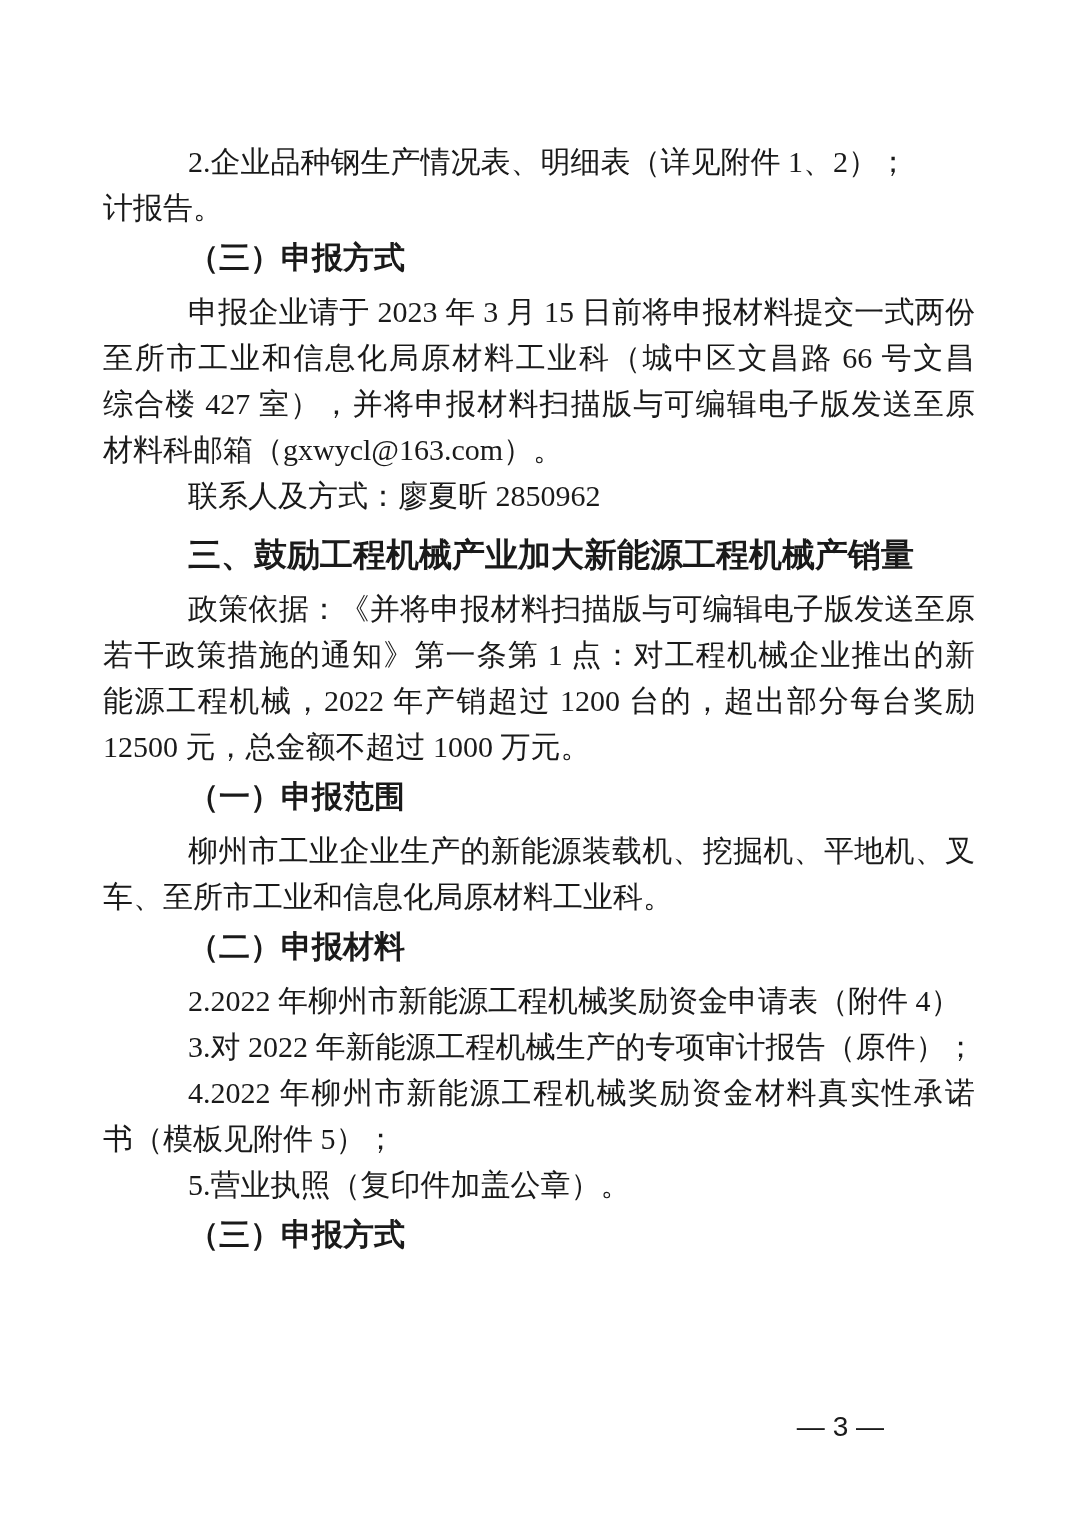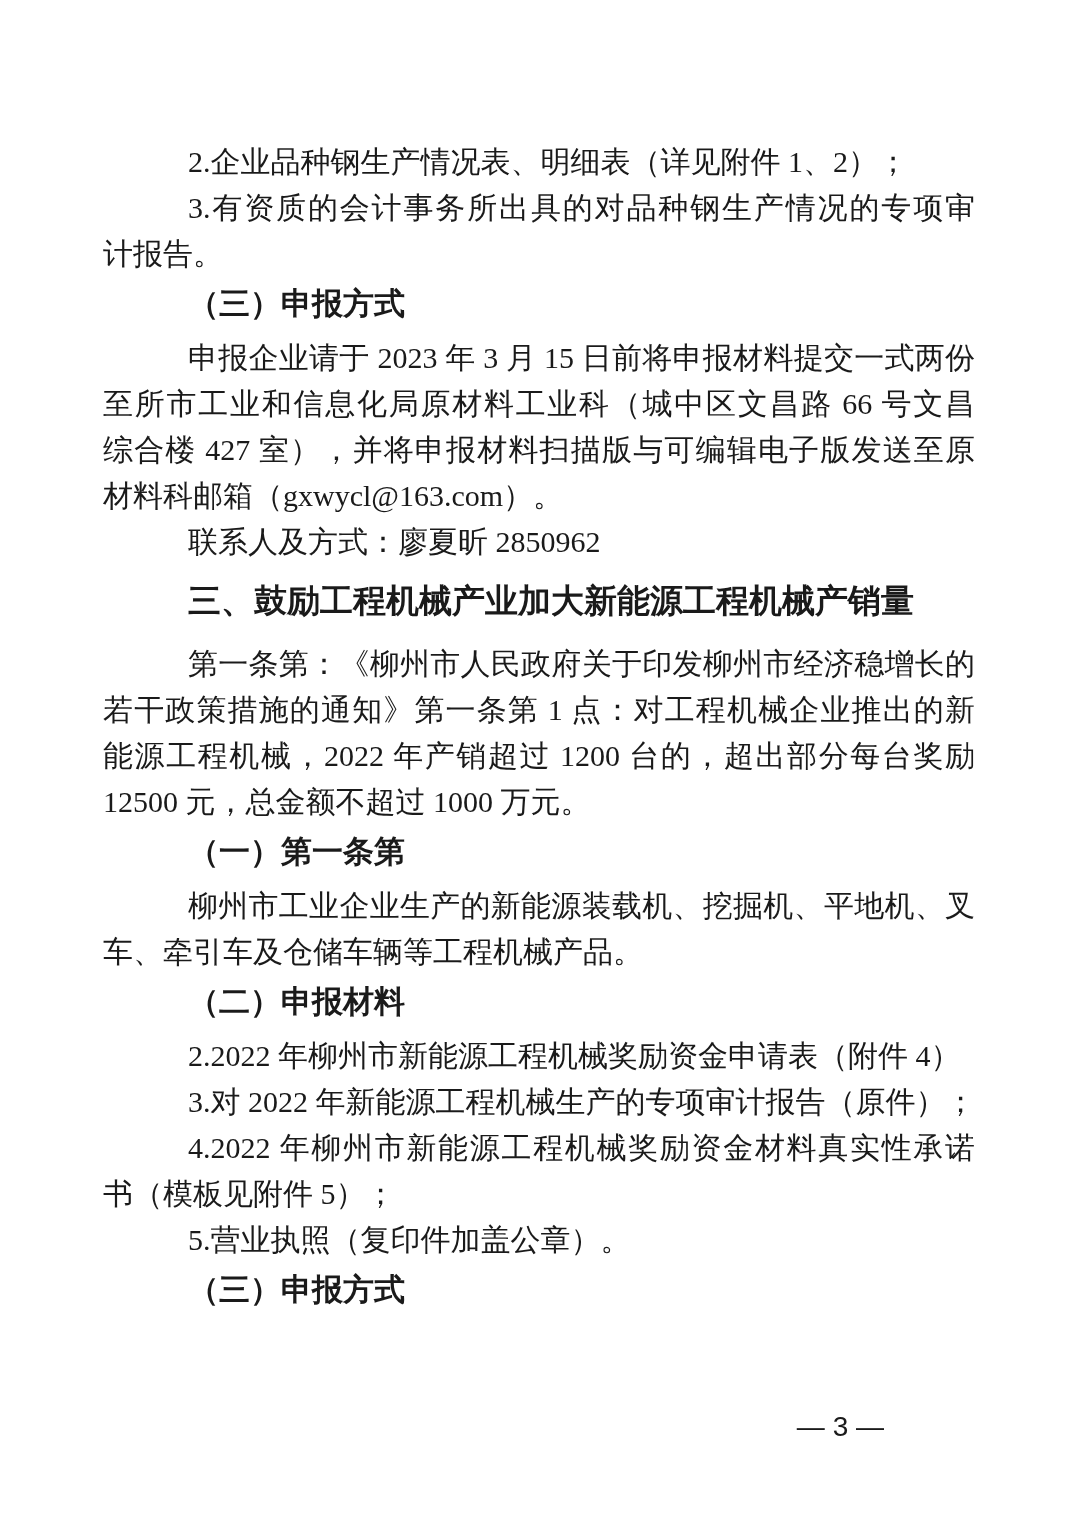--- a/index.html
+++ b/index.html
@@ -37,56 +37,55 @@
     font-weight: 700;
     font-size: 31px;
     margin-top: 4px;
     margin-bottom: 8px;
   }
   .h-main {
     font-family: "Liberation Sans", "DejaVu Sans", sans-serif;
     font-weight: 700;
     font-size: 33px;
     margin-top: 13px;
-    margin-bottom: 17px;
+    margin-bottom: 8px;
   }
   .footer {
     position: absolute;
     top: 1404px;
     right: 134px;
     height: 46px;
     line-height: 46px;
     font-size: 28px;
     font-family: "Liberation Sans", "DejaVu Sans", sans-serif;
     color: #1a1a1a;
     white-space: nowrap;
   }
 </style>
 </head>
 <body>
 
 <div class="page">
   <div class="text-block">
     <div class="ln indent">2.企业品种钢生产情况表、明细表（详见附件 1、2）；</div>
-    <div class="ln indent fill">3.有资质的会计事务所出具的对品种钢生产情况的专项审</div>
     <div class="ln">计报告。</div>
     <div class="ln indent h-sub">（三）申报方式</div>
     <div class="ln indent fill">申报企业请于 2023 年 3 月 15 日前将申报材料提交一式两份</div>
     <div class="ln fill">至所市工业和信息化局原材料工业科（城中区文昌路 66 号文昌</div>
     <div class="ln fill">综合楼 427 室），并将申报材料扫描版与可编辑电子版发送至原</div>
     <div class="ln">材料科邮箱（gxwycl@163.com）。</div>
     <div class="ln indent">联系人及方式：廖夏昕 2850962</div>
     <div class="ln indent h-main">三、鼓励工程机械产业加大新能源工程机械产销量</div>
-    <div class="ln indent fill">第一条第：《柳州市人民政府关于印发柳州市经济稳增长的</div>
+    <div class="ln indent fill">政策依据：《并将申报材料扫描版与可编辑电子版发送至原</div>
     <div class="ln fill">若干政策措施的通知》第一条第 1 点：对工程机械企业推出的新</div>
     <div class="ln fill">能源工程机械，2022 年产销超过 1200 台的，超出部分每台奖励</div>
     <div class="ln">12500 元，总金额不超过 1000 万元。</div>
-    <div class="ln indent h-sub">（一）第一条第</div>
+    <div class="ln indent h-sub">（一）申报范围</div>
     <div class="ln indent fill">柳州市工业企业生产的新能源装载机、挖掘机、平地机、叉</div>
-    <div class="ln">车、牵引车及仓储车辆等工程机械产品。</div>
+    <div class="ln">车、至所市工业和信息化局原材料工业科。</div>
     <div class="ln indent h-sub">（二）申报材料</div>
     <div class="ln indent">2.2022 年柳州市新能源工程机械奖励资金申请表（附件 4）</div>
     <div class="ln indent">3.对 2022 年新能源工程机械生产的专项审计报告（原件）；</div>
     <div class="ln indent fill">4.2022 年柳州市新能源工程机械奖励资金材料真实性承诺</div>
     <div class="ln">书（模板见附件 5）；</div>
     <div class="ln indent">5.营业执照（复印件加盖公章）。</div>
     <div class="ln indent h-sub">（三）申报方式</div>
   </div>
   <div class="footer">— 3 —</div>
 </div>

